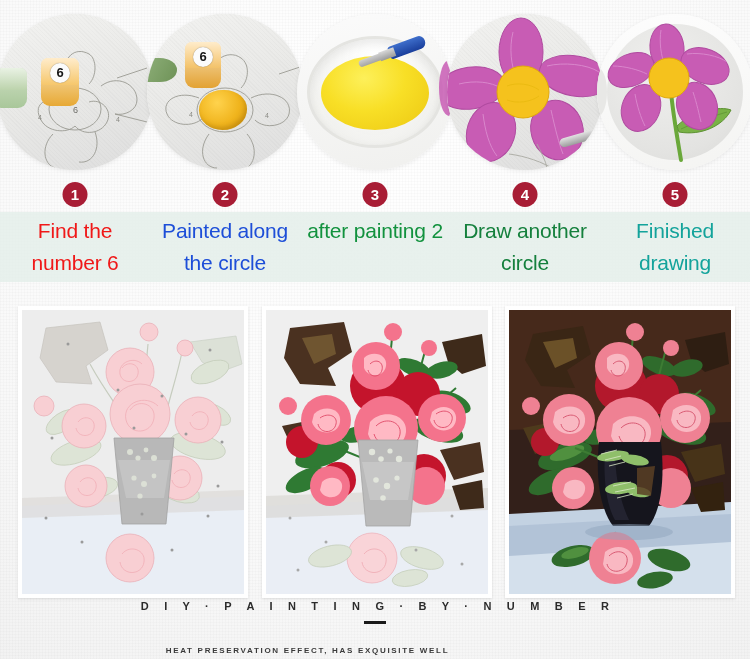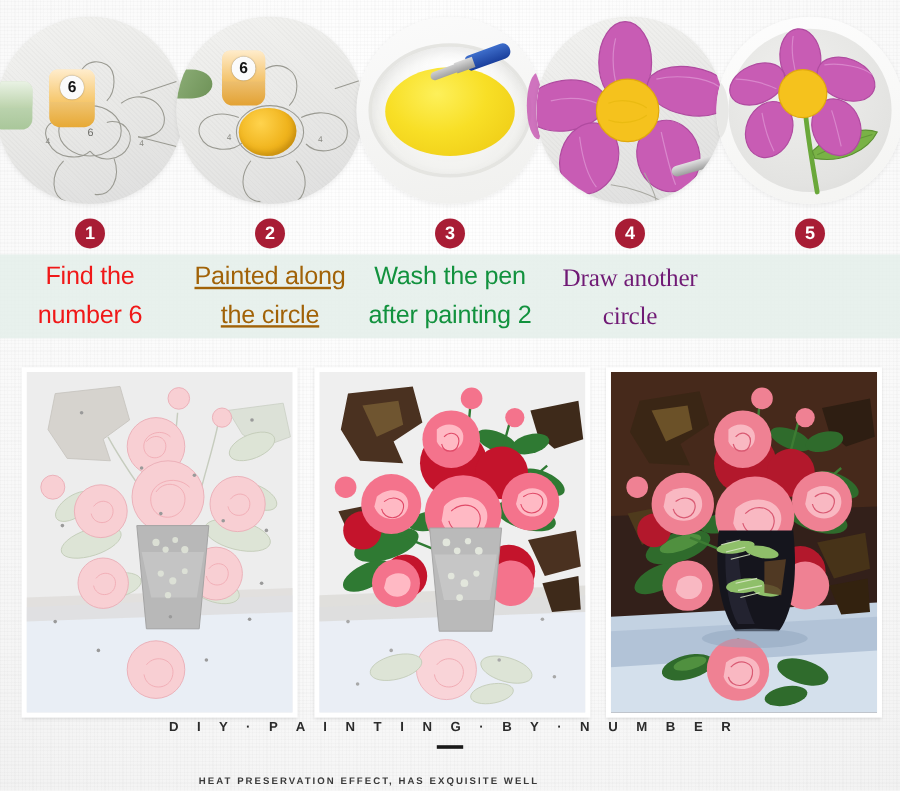--- a/index.html
+++ b/index.html
@@ -364,31 +364,34 @@
     <div class="badge">5</div>
   </div>
 </div>
 
 <div class="band"></div>
 <div class="captions">
   <div class="caption" style="color:#f01818;">
     <div>Find the</div>
     <div>number 6</div>
   </div>
-  <div class="caption" style="color:#a16207;text-decoration:underline;">
+  <div class="caption" style="color:#1d4ed8;">
     <div>Painted along</div>
     <div>the circle</div>
   </div>
   <div class="caption" style="color:#12923e;">
-    <div>Wash the pen</div>
     <div>after painting 2</div>
   </div>
-  <div class="caption" style="color:#701a75;font-family:Liberation Serif, serif;">
+  <div class="caption" style="color:#15803d;">
     <div>Draw another</div>
     <div>circle</div>
+  </div>
+  <div class="caption" style="color:#13a39b;">
+    <div>Finished</div>
+    <div>drawing</div>
   </div>
 </div>
 
 <div class="panels">
 
   <div class="panel" id="panel-1">
     <div class="art">
       <svg viewBox="0 0 222 284" width="100%" height="100%" preserveAspectRatio="none">
         <rect x="0" y="0" width="222" height="284" fill="#ededed"></rect>
         <path d="M0 196 L222 186 L222 284 L0 284 Z" fill="#e9eef5"></path>

